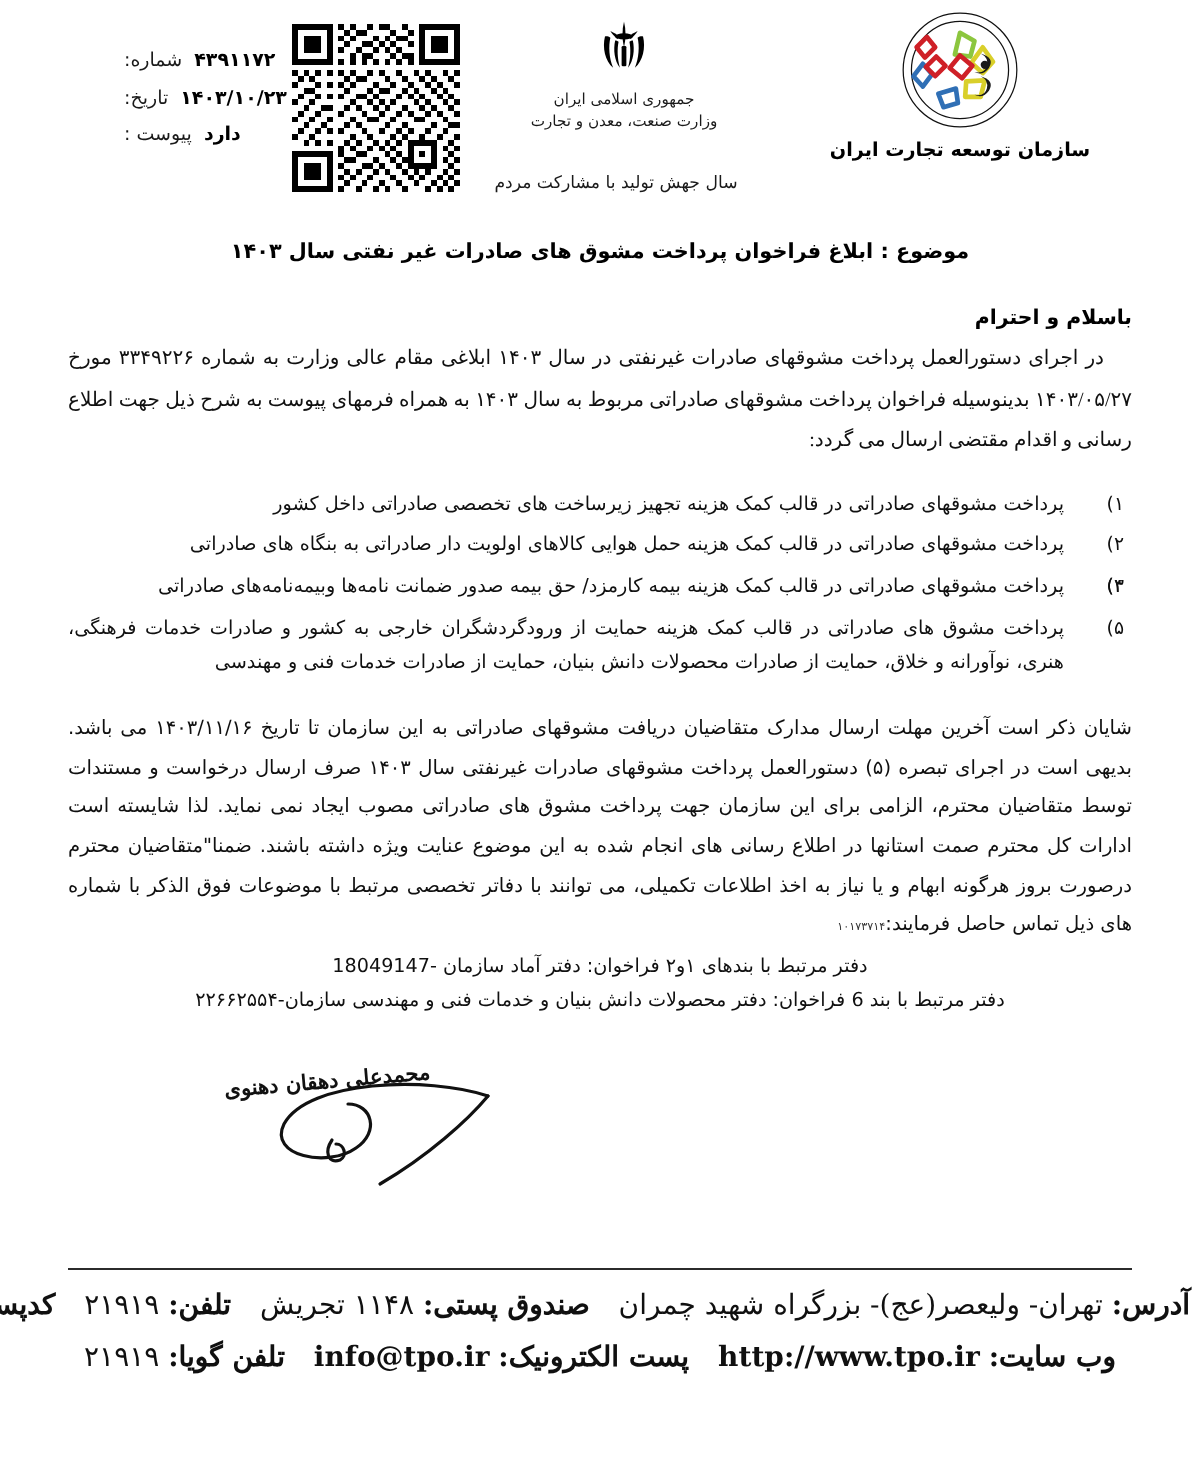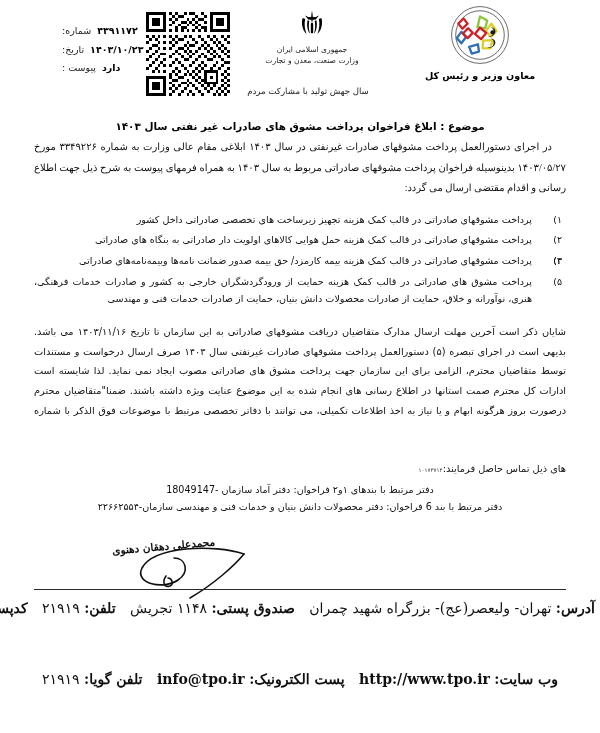--- a/index.html
+++ b/index.html
@@ -241,21 +241,21 @@
   .footer-line {
     text-align: center;
     font-size: 14px;
     line-height: 1.9;
     color: #101010;
     white-space: nowrap;
     font-family: "DejaVu Serif", serif;
   }
   .footer-line .seg { margin: 0 5px; }
   .footer-line .b { font-weight: 700; }
-  .ltr { direction: ltr; unicode-bidi: embed; display: inline-block; margin-top: 45px; }
+  .ltr { direction: ltr; unicode-bidi: embed; display: inline-block; }
 </style>
 </head>
 <body>
 
 <div class="page">
 
   <div class="header">
 
     <div class="meta-block">
       <div class="meta-row">
@@ -572,30 +572,31 @@
           <path d="M36 38 L26 48 L18 38 L28 28 Z" stroke="#cf2027"></path>
           <path d="M46 56 L36 66 L27 57 L37 47 Z" stroke="#cf2027"></path>
           <path d="M60 46 L72 56 L62 68 L50 58 Z" stroke="#cf2027"></path>
         </g>
         <g fill="#1a1a1a">
           <path d="M80 44 q14 4 8 14 q-6 8 -14 4 q10 2 12 -6 q2 -8 -6 -12 Z"></path>
           <path d="M80 66 q14 4 8 14 q-6 8 -14 4 q10 2 12 -6 q2 -8 -6 -12 Z"></path>
           <circle cx="84" cy="55" r="4"></circle>
         </g>
       </svg>
-      <div class="org-name">معاون وزیر و رئیس کل</div>
+      <div class="org-name">سازمان توسعه تجارت ایران</div>
     </div>
 
     <div class="slogan">سال جهش تولید با مشارکت مردم</div>
   </div>
 
   <div class="content">
 
     <div class="subject">موضوع : ابلاغ فراخوان پرداخت مشوق های صادرات غیر نفتی سال ۱۴۰۳</div>
 
+    <div class="salutation">باسلام و احترام</div>
 
     <div class="para indent">در اجرای دستورالعمل پرداخت مشوقهای صادرات غیرنفتی در سال ۱۴۰۳ ابلاغی مقام عالی وزارت به شماره ۳۳۴۹۲۲۶ مورخ ۱۴۰۳/۰۵/۲۷ بدینوسیله فراخوان پرداخت مشوقهای صادراتی مربوط به سال ۱۴۰۳ به همراه فرمهای پیوست به شرح ذیل جهت اطلاع رسانی و اقدام مقتضی ارسال می گردد:</div>
 
     <ol class="items">
       <li>
         <span class="num">۱)</span>
         <span>پرداخت مشوقهای صادراتی در قالب کمک هزینه تجهیز زیرساخت های تخصصی صادراتی داخل کشور</span>
       </li>
       <li>
         <span class="num">۲)</span>

